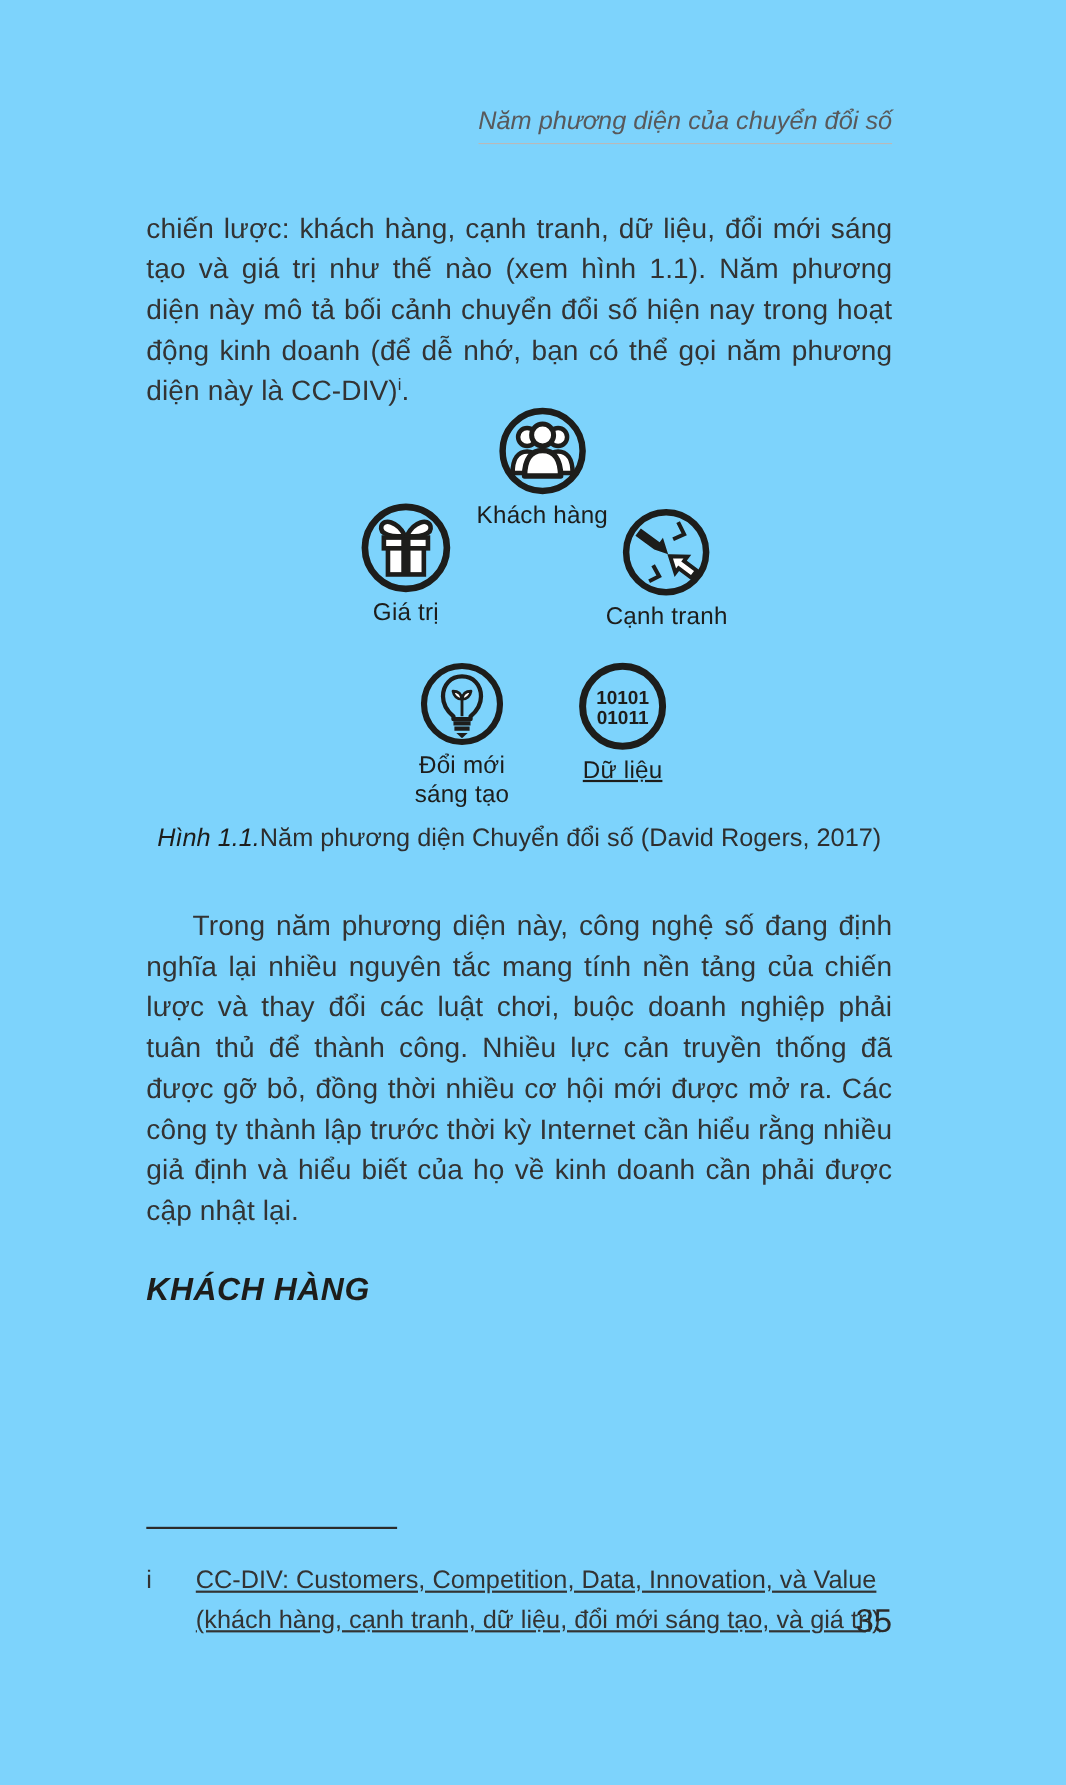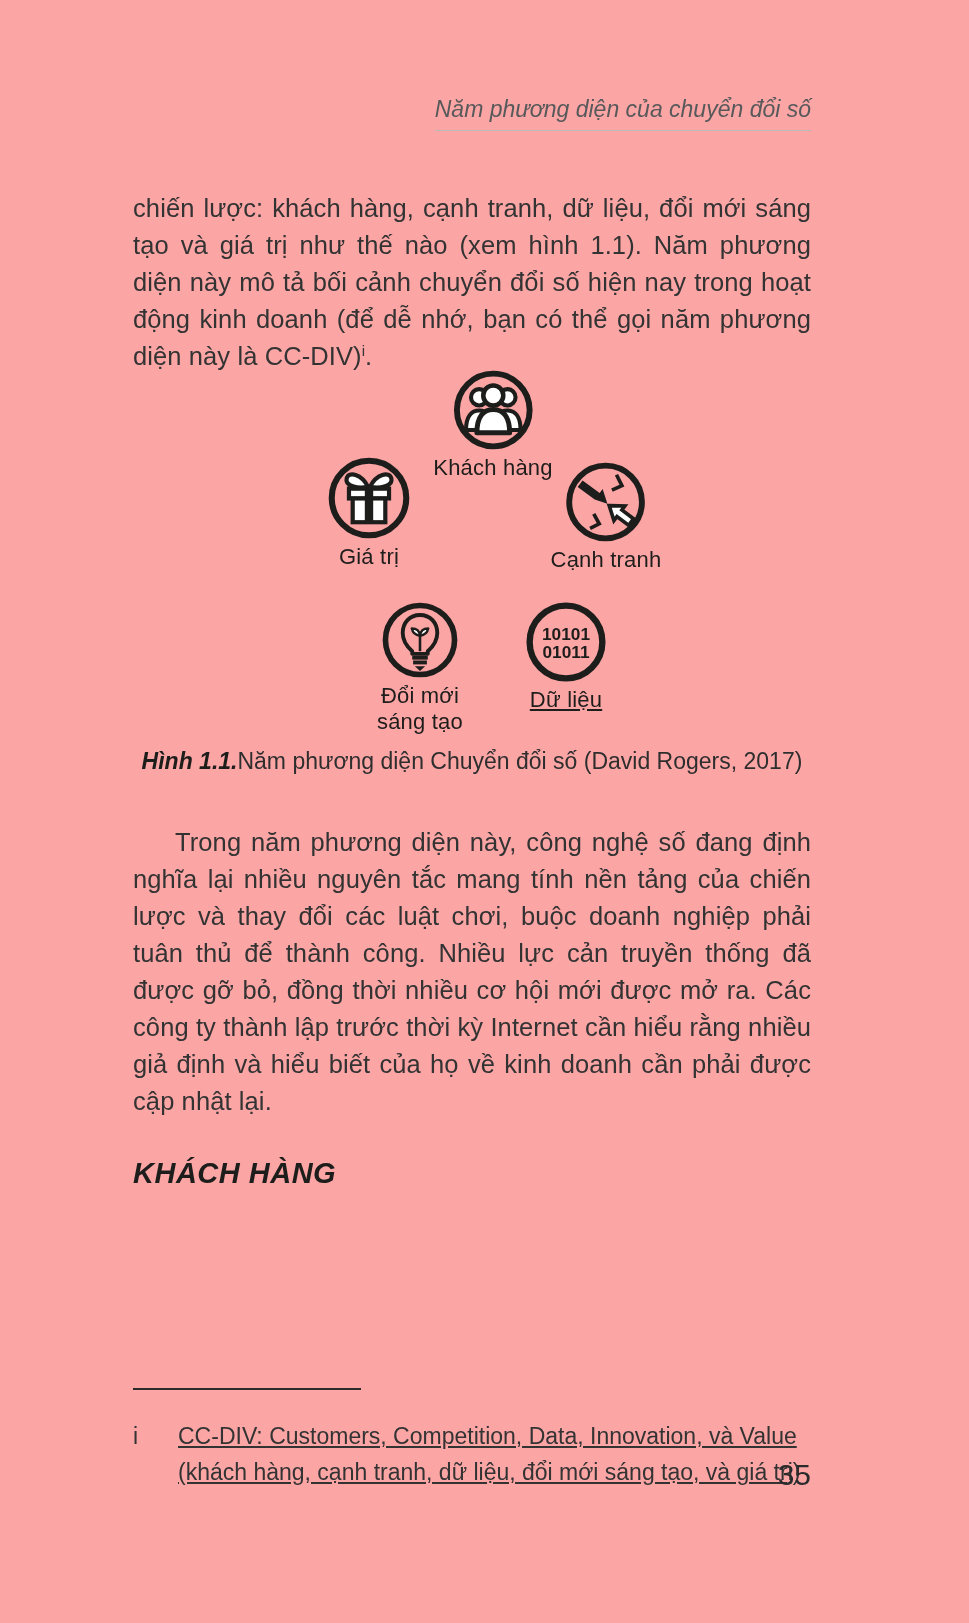--- a/index.html
+++ b/index.html
@@ -1,19 +1,19 @@
 <!DOCTYPE html>
 <html><head>
 <meta charset="utf-8">
 <style>
   html,body{margin:0;padding:0;background:#ffffff;}
   .page{
     position:relative;
     width:969px;height:1623px;
-    background:#fca5a5;
+    background:#7dd3fc;
     font-family:"Liberation Sans","DejaVu Sans",sans-serif;
     color:#333333;
     overflow:hidden;
   }
 
   
   .running-header{
     position:absolute;top:96px;left:133px;width:678px;
     text-align:right;
   }
@@ -51,21 +51,21 @@
   #ib-competition{left:473px;top:94px;}
   #ib-innovation{left:287px;top:234px;width:120px;}
   #ib-data{left:433px;top:234px;text-decoration:underline;}
   .bin-text{font-family:"Liberation Sans","DejaVu Sans",sans-serif;font-weight:bold;}
 
   
   .caption{
     position:absolute;top:748px;left:133px;width:678px;
     text-align:center;font-size:23px;color:#2e2e2e;
   }
-  .caption .cap-label{font-weight:bold;font-style:italic;color:#1d1d1b;}
+  .caption .cap-label{font-weight:normal;font-style:italic;color:#1d1d1b;}
 
   
   .section-heading{
     position:absolute;top:1133px;left:133px;width:678px;
     font-size:29px;font-weight:bold;font-style:italic;
     color:#1d1d1b;letter-spacing:0.5px;
   }
 
   
   .footnote-rule{

